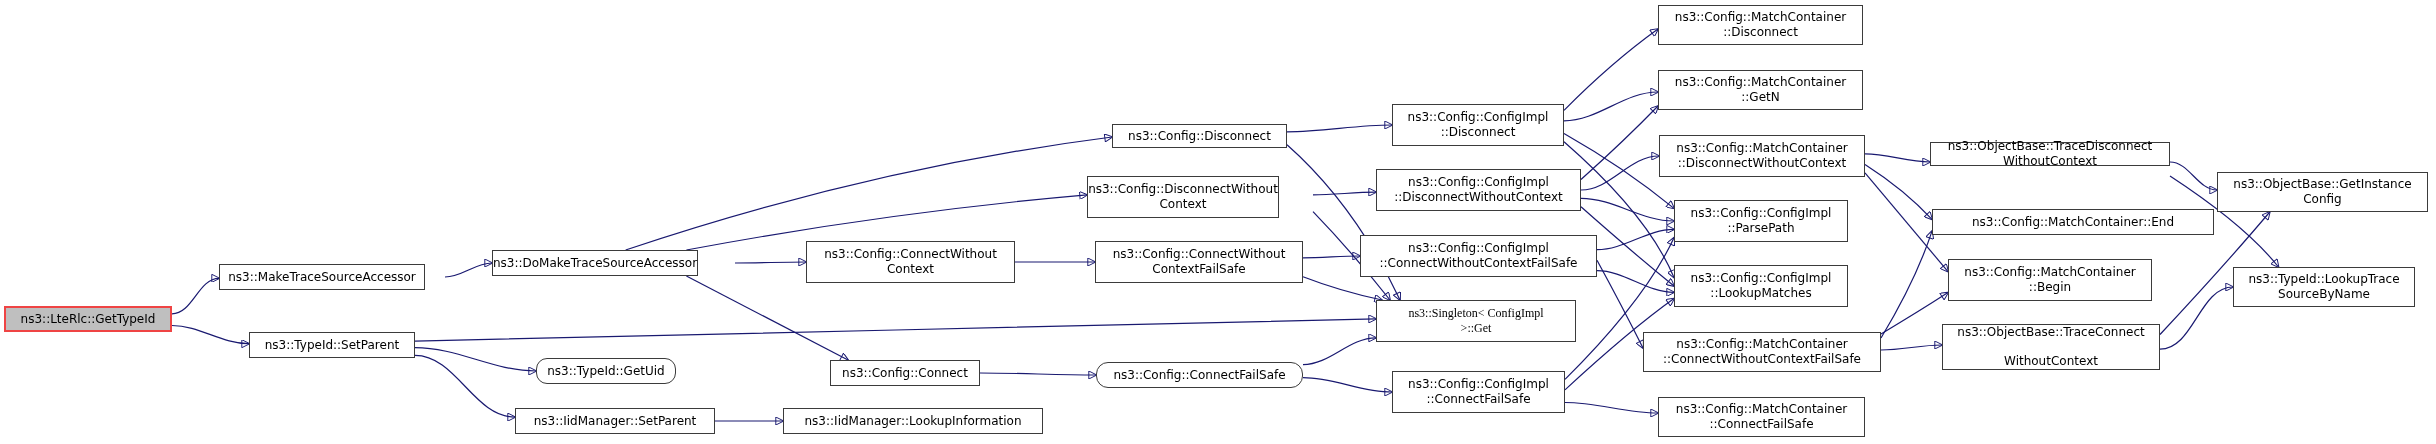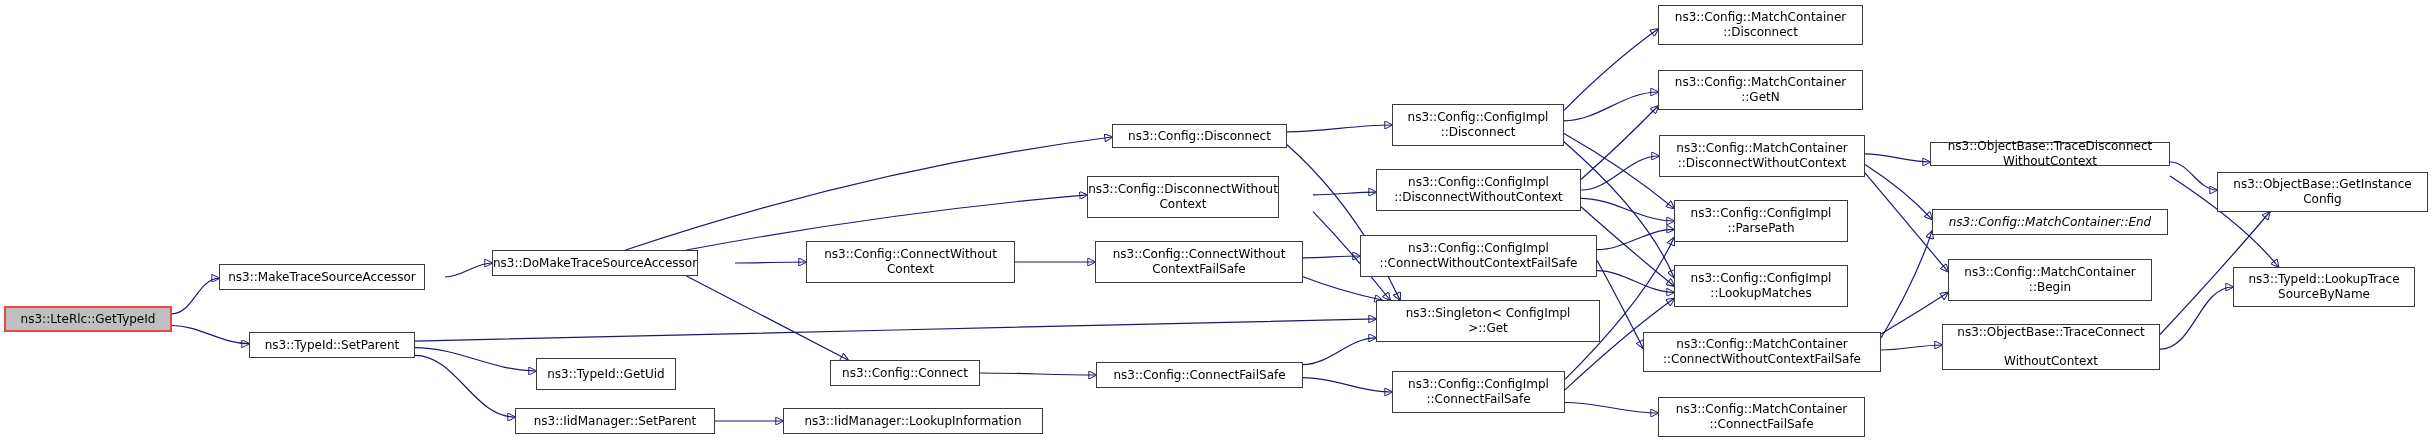--- a/index.html
+++ b/index.html
@@ -89,21 +89,21 @@
       </div>
       <div class="node" style="left: 219px; top: 264px; width: 206px; height: 26px;">
         <span class="line">ns3::MakeTraceSourceAccessor</span>
       </div>
       <div class="node" style="left: 249px; top: 332px; width: 166px; height: 26px;">
         <span class="line">ns3::TypeId::SetParent</span>
       </div>
       <div class="node" style="left: 492px; top: 250px; width: 206px; height: 26px;">
         <span class="line">ns3::DoMakeTraceSourceAccessor</span>
       </div>
-      <div class="node" style="left: 536px; top: 358px; width: 140px; height: 32px;">
+      <div class="node" style="left: 536px; top: 358px; width: 140px; height: 26px; border-radius: 11px;">
         <span class="line">ns3::TypeId::GetUid</span>
       </div>
       <div class="node" style="left: 515px; top: 408px; width: 200px; height: 26px; align-items: center;">
         <span class="line">ns3::IidManager::SetParent</span>
       </div>
       <div class="node" style="left: 783px; top: 408px; width: 260px; height: 26px;">
         <span class="line">ns3::IidManager::LookupInformation</span>
       </div>
       <div class="node" style="left: 806px; top: 241px; width: 209px; height: 42px;">
         <span class="line">ns3::Config::ConnectWithout</span>
@@ -116,36 +116,36 @@
         <span class="line">ns3::Config::Disconnect</span>
       </div>
       <div class="node" style="left: 1087px; top: 176px; width: 192px; height: 42px;">
         <span class="line">ns3::Config::DisconnectWithout</span>
         <span class="line">Context</span>
       </div>
       <div class="node" style="left: 1095px; top: 241px; width: 208px; height: 42px;">
         <span class="line">ns3::Config::ConnectWithout</span>
         <span class="line">ContextFailSafe</span>
       </div>
-      <div class="node" style="left: 1096px; top: 362px; width: 207px; height: 26px;">
+      <div class="node" style="left: 1096px; top: 362px; width: 207px; height: 26px; border-radius: 12px;">
         <span class="line">ns3::Config::ConnectFailSafe</span>
       </div>
       <div class="node" style="left: 1392px; top: 104px; width: 172px; height: 42px;">
         <span class="line">ns3::Config::ConfigImpl</span>
         <span class="line">::Disconnect</span>
       </div>
       <div class="node" style="left: 1376px; top: 169px; width: 205px; height: 42px;">
         <span class="line">ns3::Config::ConfigImpl</span>
         <span class="line">::DisconnectWithoutContext</span>
       </div>
       <div class="node" style="left: 1360px; top: 235px; width: 237px; height: 42px;">
         <span class="line">ns3::Config::ConfigImpl</span>
         <span class="line">::ConnectWithoutContextFailSafe</span>
       </div>
-      <div class="node" style="left: 1376px; top: 300px; width: 224px; height: 42px;">
+      <div class="node" style="left: 1376px; top: 300px; width: 200px; height: 42px; font-family: Liberation Serif, serif;">
         <span class="line">ns3::Singleton&lt; ConfigImpl</span>
         <span class="line">&gt;::Get</span>
       </div>
       <div class="node" style="left: 1392px; top: 371px; width: 173px; height: 42px;">
         <span class="line">ns3::Config::ConfigImpl</span>
         <span class="line">::ConnectFailSafe</span>
       </div>
       <div class="node" style="left: 1658px; top: 5px; width: 205px; height: 40px;">
         <span class="line">ns3::Config::MatchContainer</span>
         <span class="line">::Disconnect</span>
@@ -171,21 +171,21 @@
         <span class="line">::ConnectWithoutContextFailSafe</span>
       </div>
       <div class="node" style="left: 1658px; top: 397px; width: 207px; height: 40px;">
         <span class="line">ns3::Config::MatchContainer</span>
         <span class="line">::ConnectFailSafe</span>
       </div>
       <div class="node" style="left: 1930px; top: 142px; width: 240px; height: 24px;">
         <span class="line">ns3::ObjectBase::TraceDisconnect</span>
         <span class="line">WithoutContext</span>
       </div>
-      <div class="node" style="left: 1932px; top: 209px; width: 236px; height: 26px; font-style: italic;">
+      <div class="node" style="left: 1932px; top: 209px; width: 282px; height: 26px;">
         <span class="line">ns3::Config::MatchContainer::End</span>
       </div>
       <div class="node" style="left: 1948px; top: 259px; width: 204px; height: 42px;">
         <span class="line">ns3::Config::MatchContainer</span>
         <span class="line">::Begin</span>
       </div>
       <div class="node" style="left: 1942px; top: 324px; width: 218px; height: 46px; justify-content: space-between;">
         <span class="line">ns3::ObjectBase::TraceConnect</span>
         <span class="line">WithoutContext</span>
       </div>

